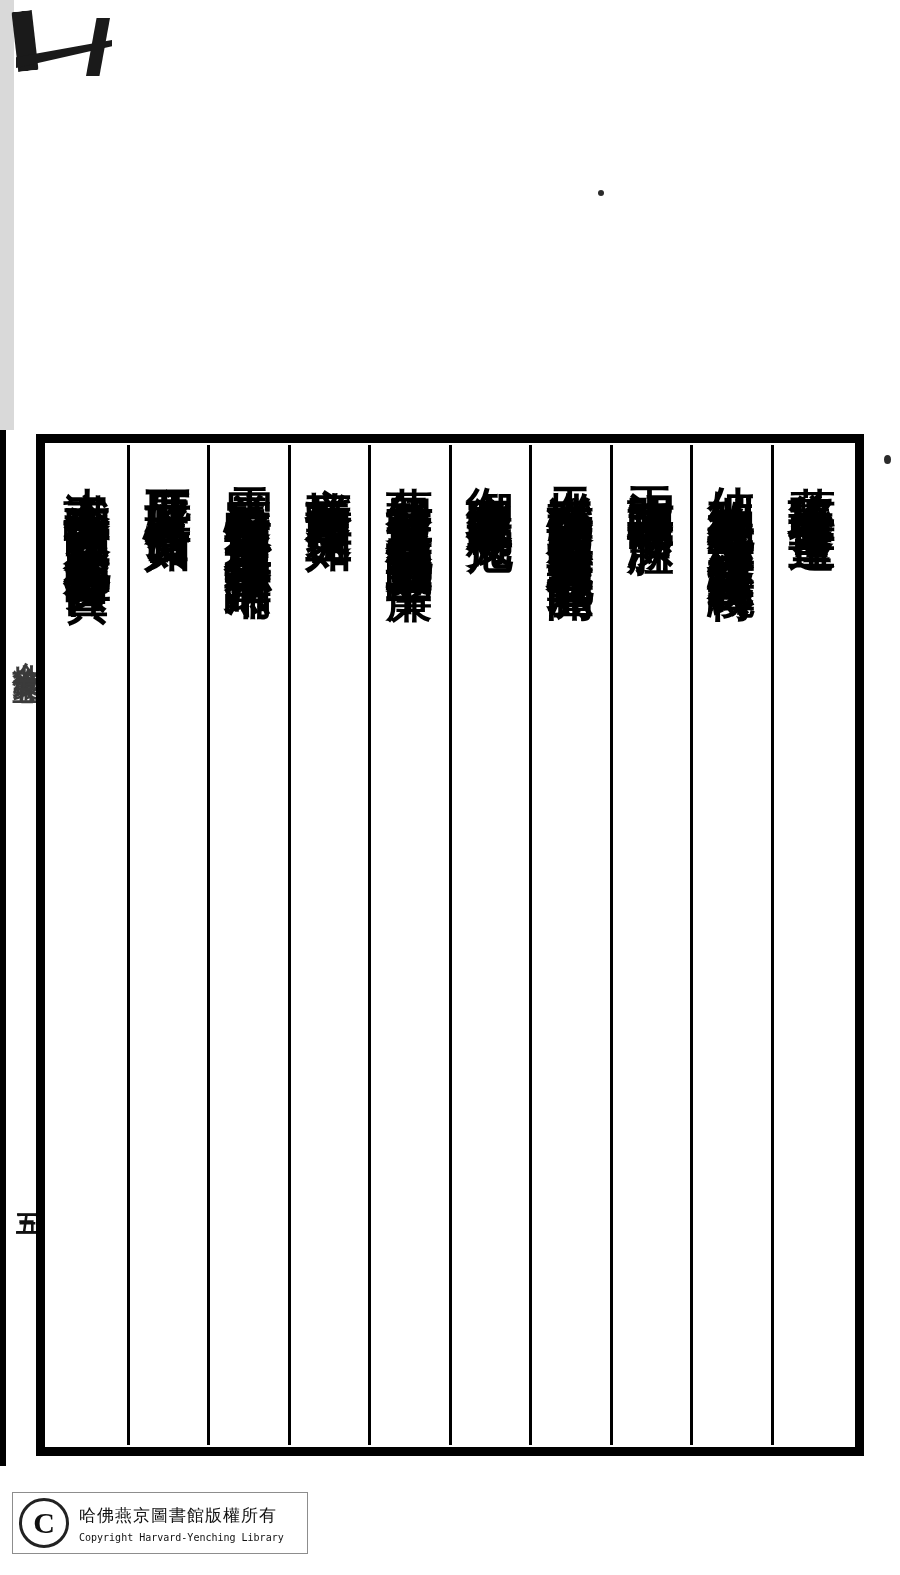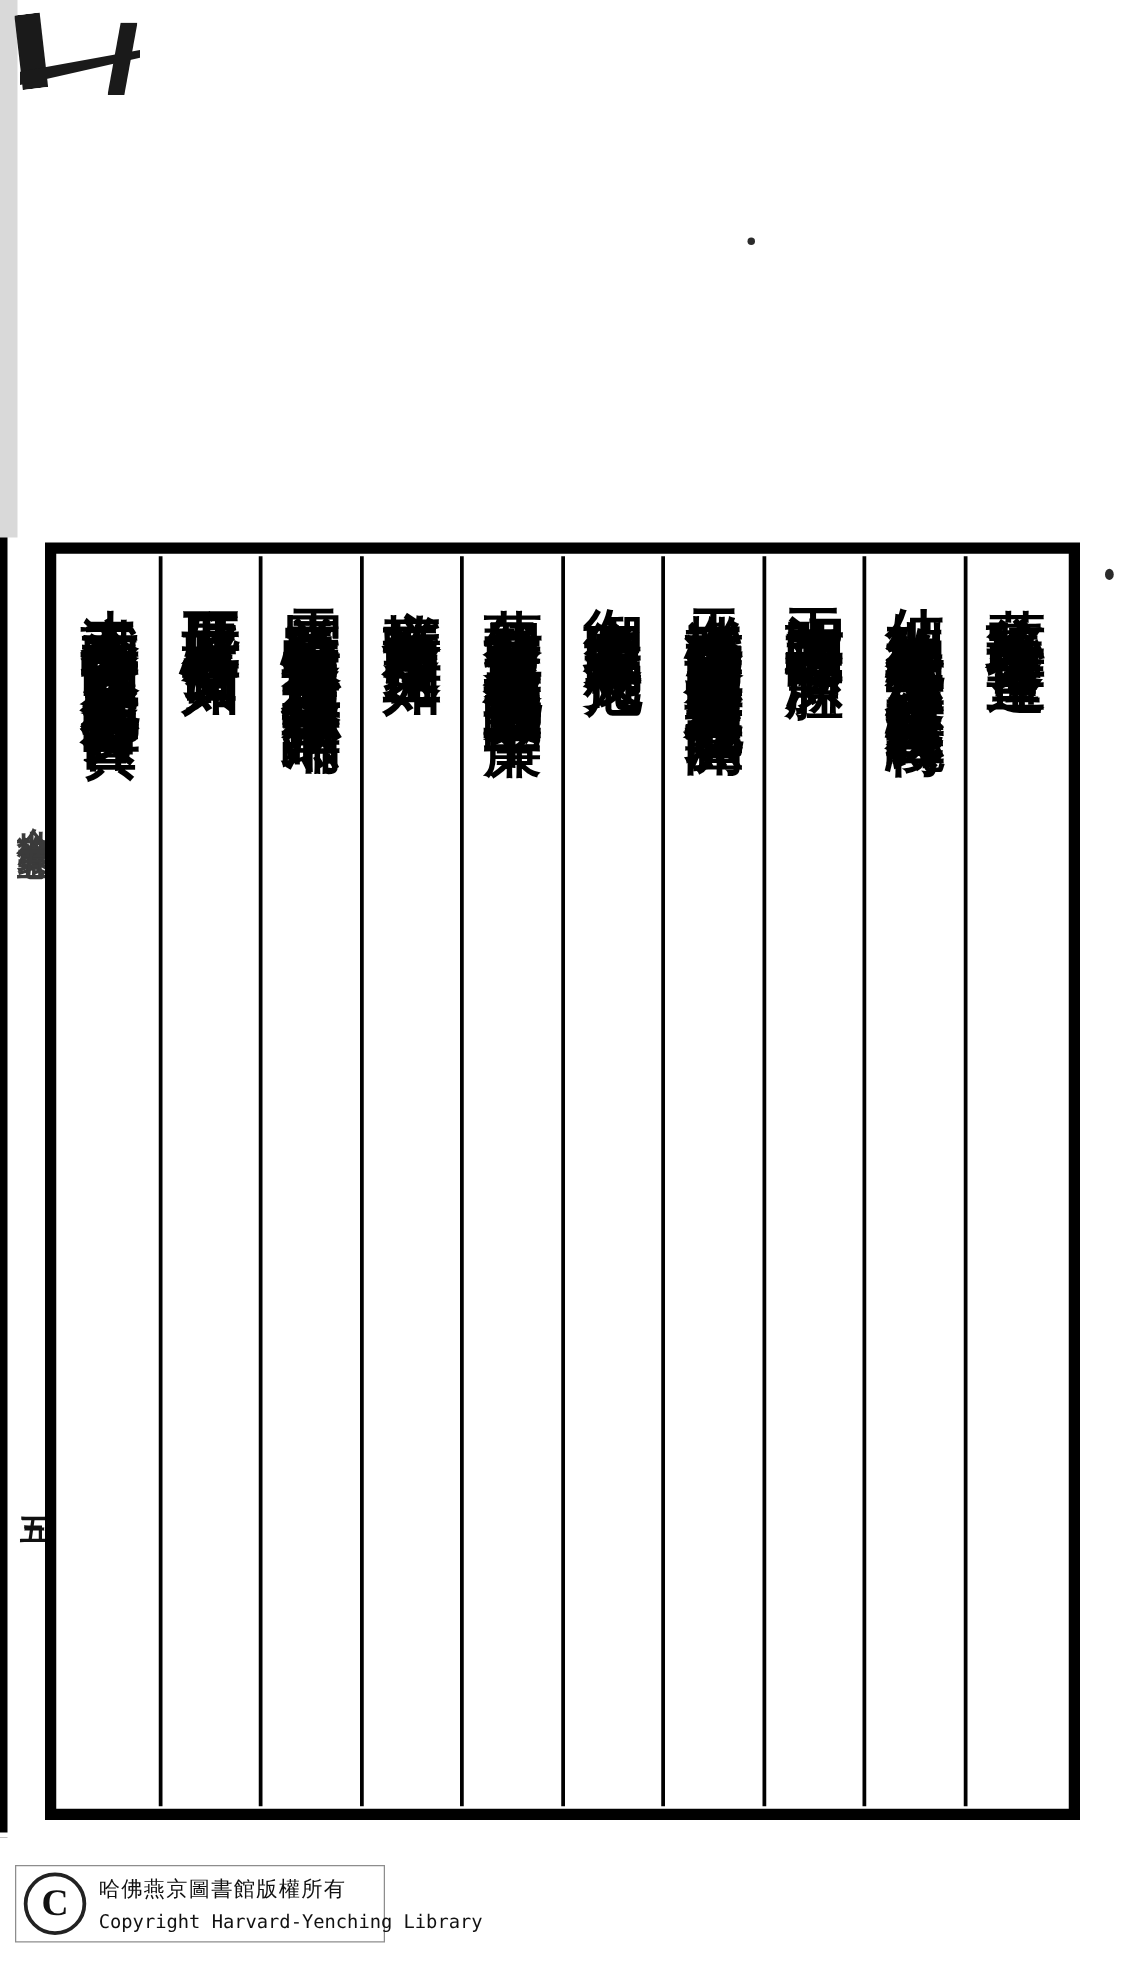--- a/index.html
+++ b/index.html
@@ -174,21 +174,21 @@
   }
   .stamp-cn {
     font-family: Liberation Serif, serif;
     font-size: 17px;
     letter-spacing: 1px;
     color: #111;
     white-space: nowrap;
   }
   .stamp-en {
     font-family: "DejaVu Sans Mono", monospace;
-    font-size: 15px;
+    font-size: 10px;
     letter-spacing: 0px;
     color: #111;
     margin-top: 5px;
     white-space: nowrap;
   }
   
   .bottom-edge {
     position: absolute;
     left: 0;
     top: 1466px;

